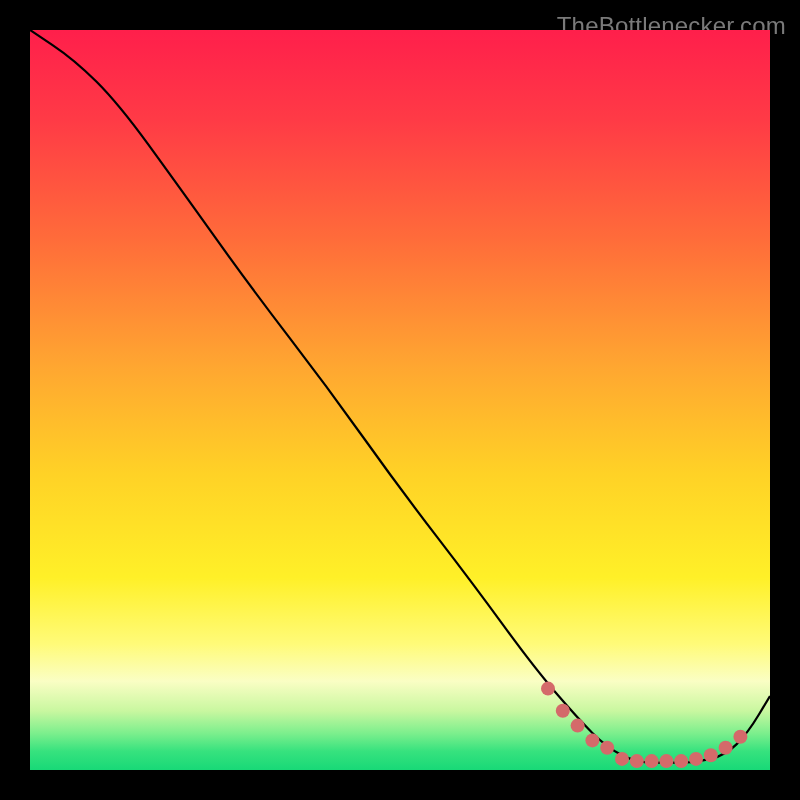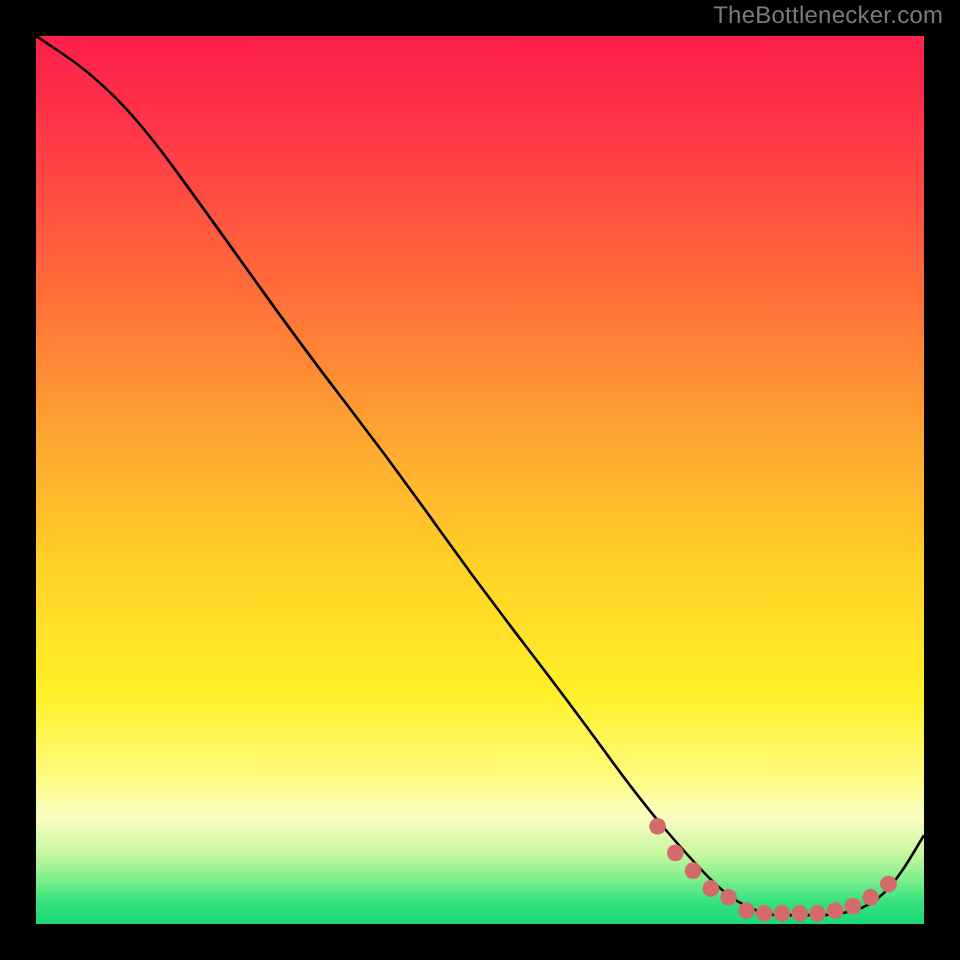--- a/index.html
+++ b/index.html
@@ -5,24 +5,24 @@
   * { margin: 0; padding: 0; box-sizing: border-box; }
   html, body { width: 800px; height: 800px; background: #000; overflow: hidden; }
   .frame {
     position: relative;
     width: 800px;
     height: 800px;
     background: #000;
   }
   .watermark {
     position: absolute;
-    top: 2px;
+    top: 12px;
     right: 14px;
     font-family: Arial, Helvetica, sans-serif;
-    font-size: 20px;
+    font-size: 24px;
     color: #7a7a7a;
     font-weight: 400;
     letter-spacing: 0.2px;
   }
   .plot {
     position: absolute;
     left: 30px;
     top: 30px;
     width: 740px;
     height: 740px;

